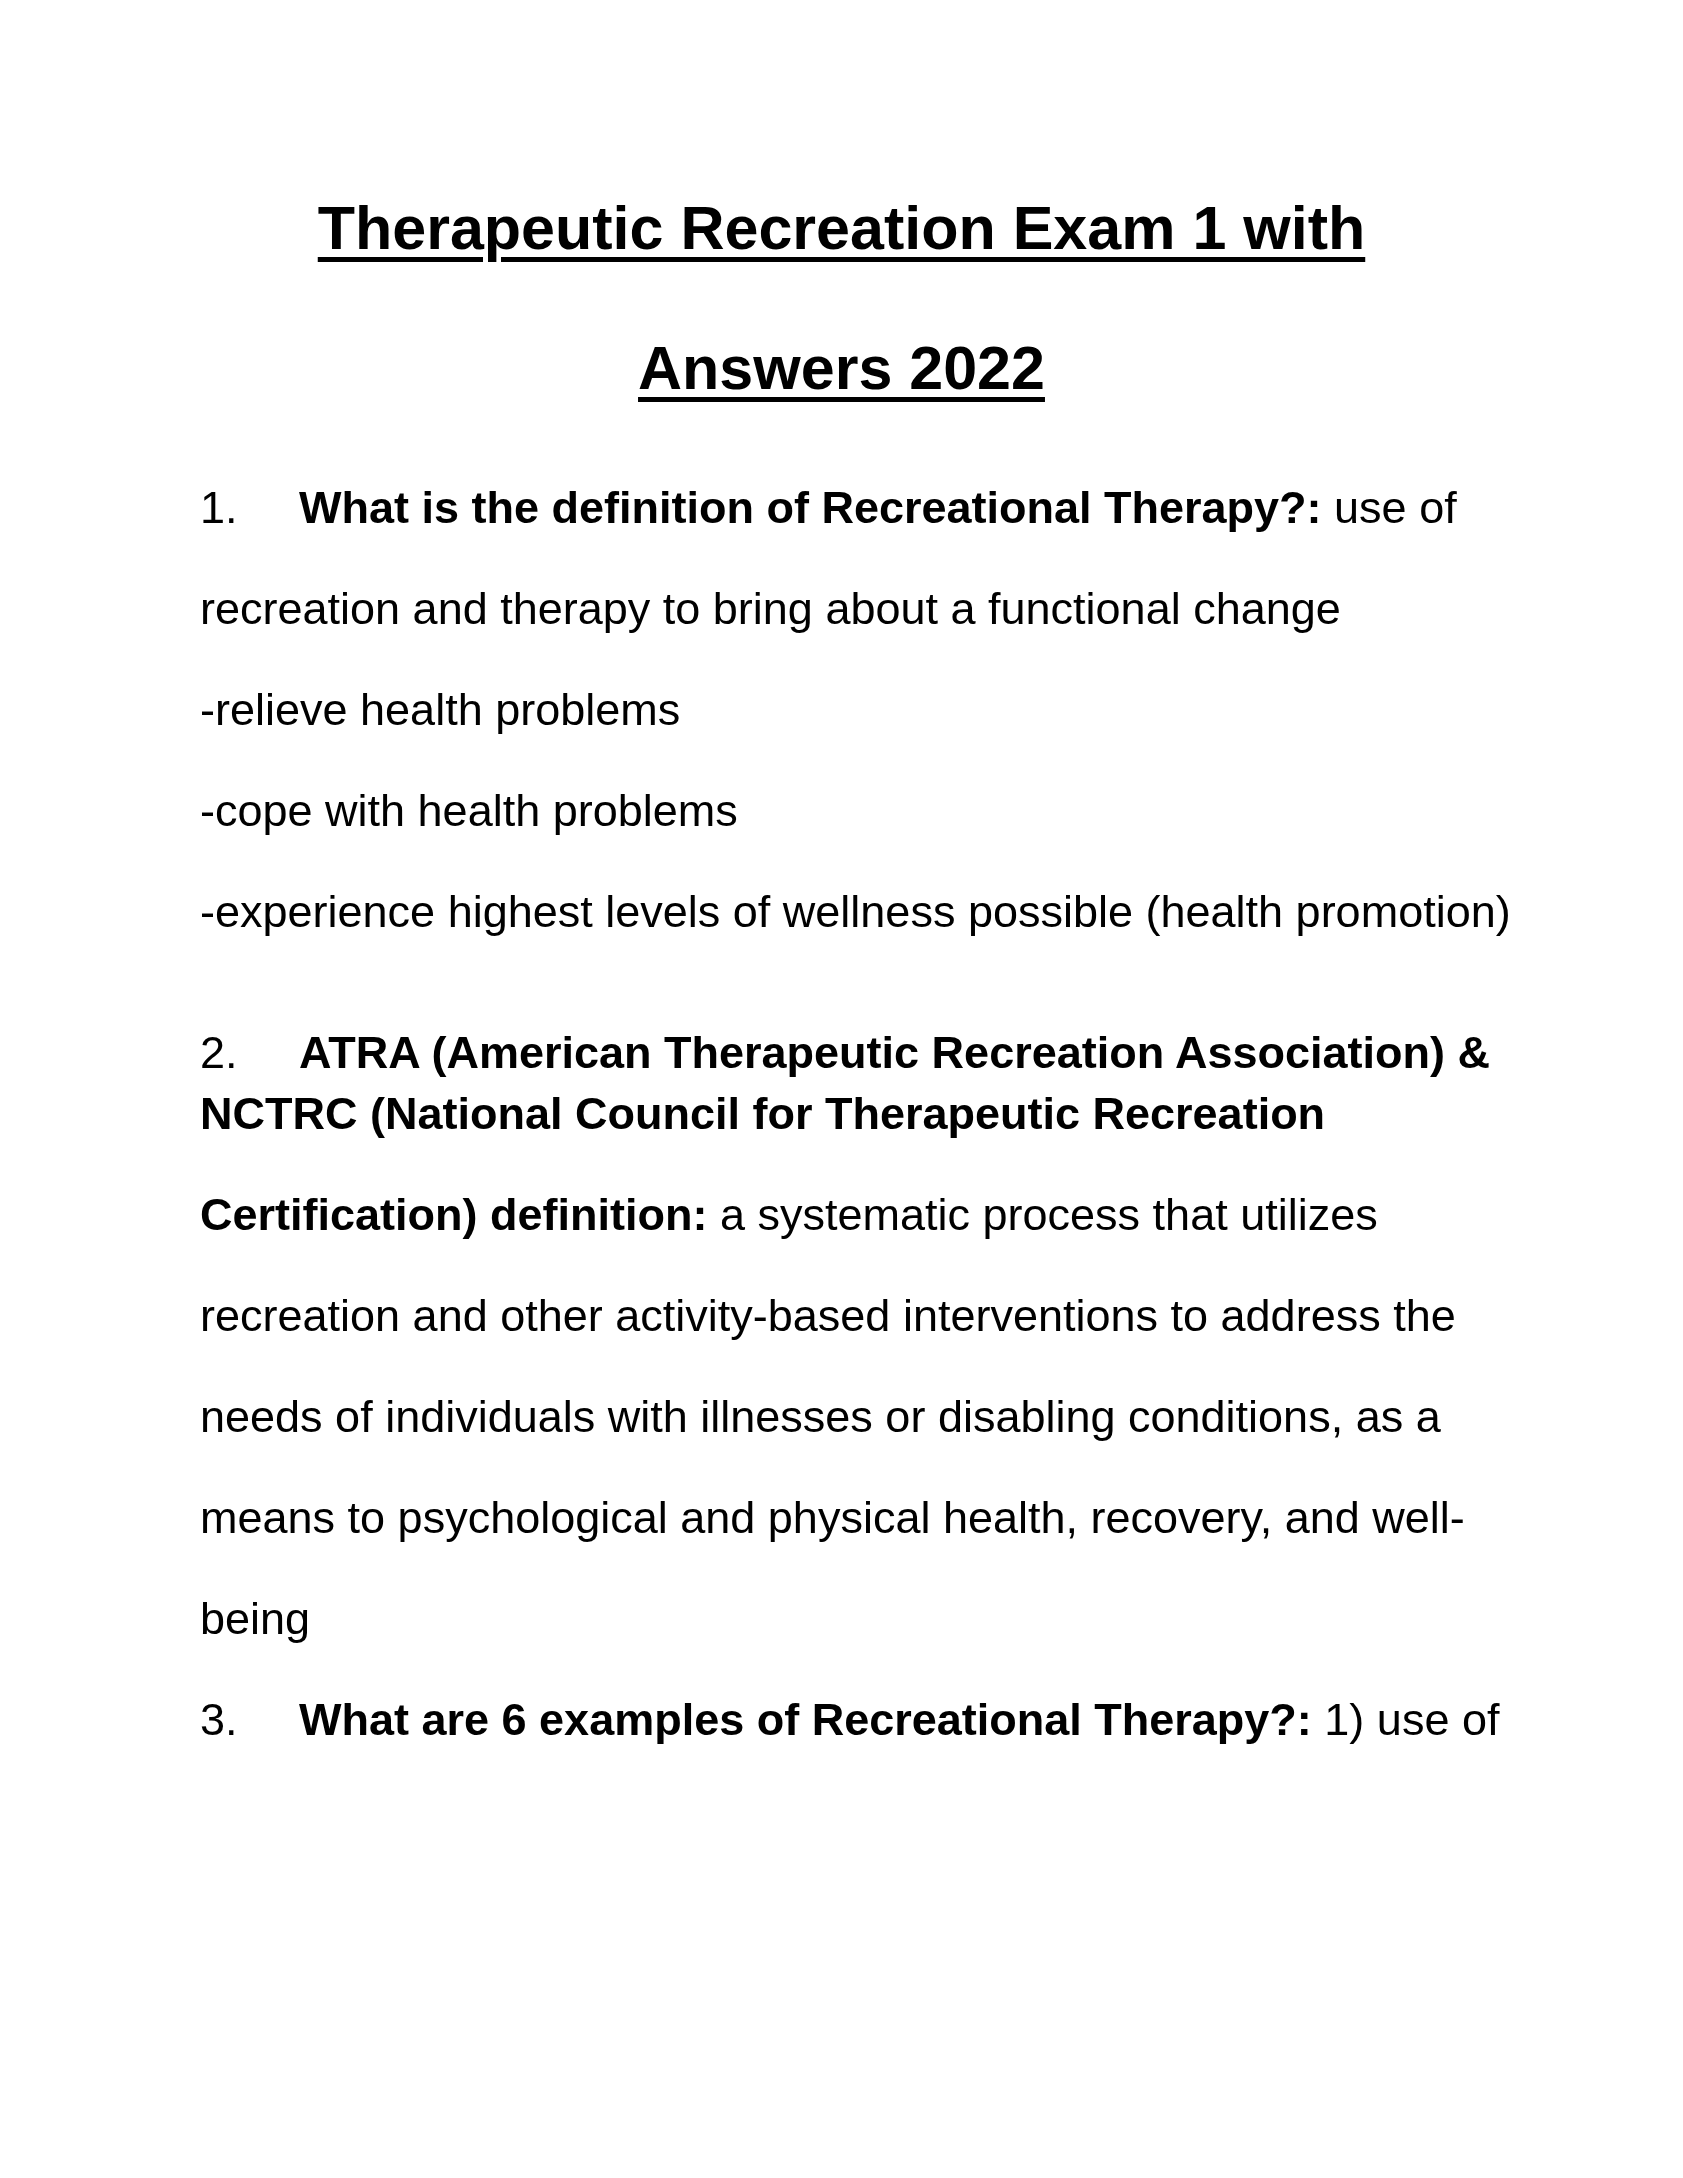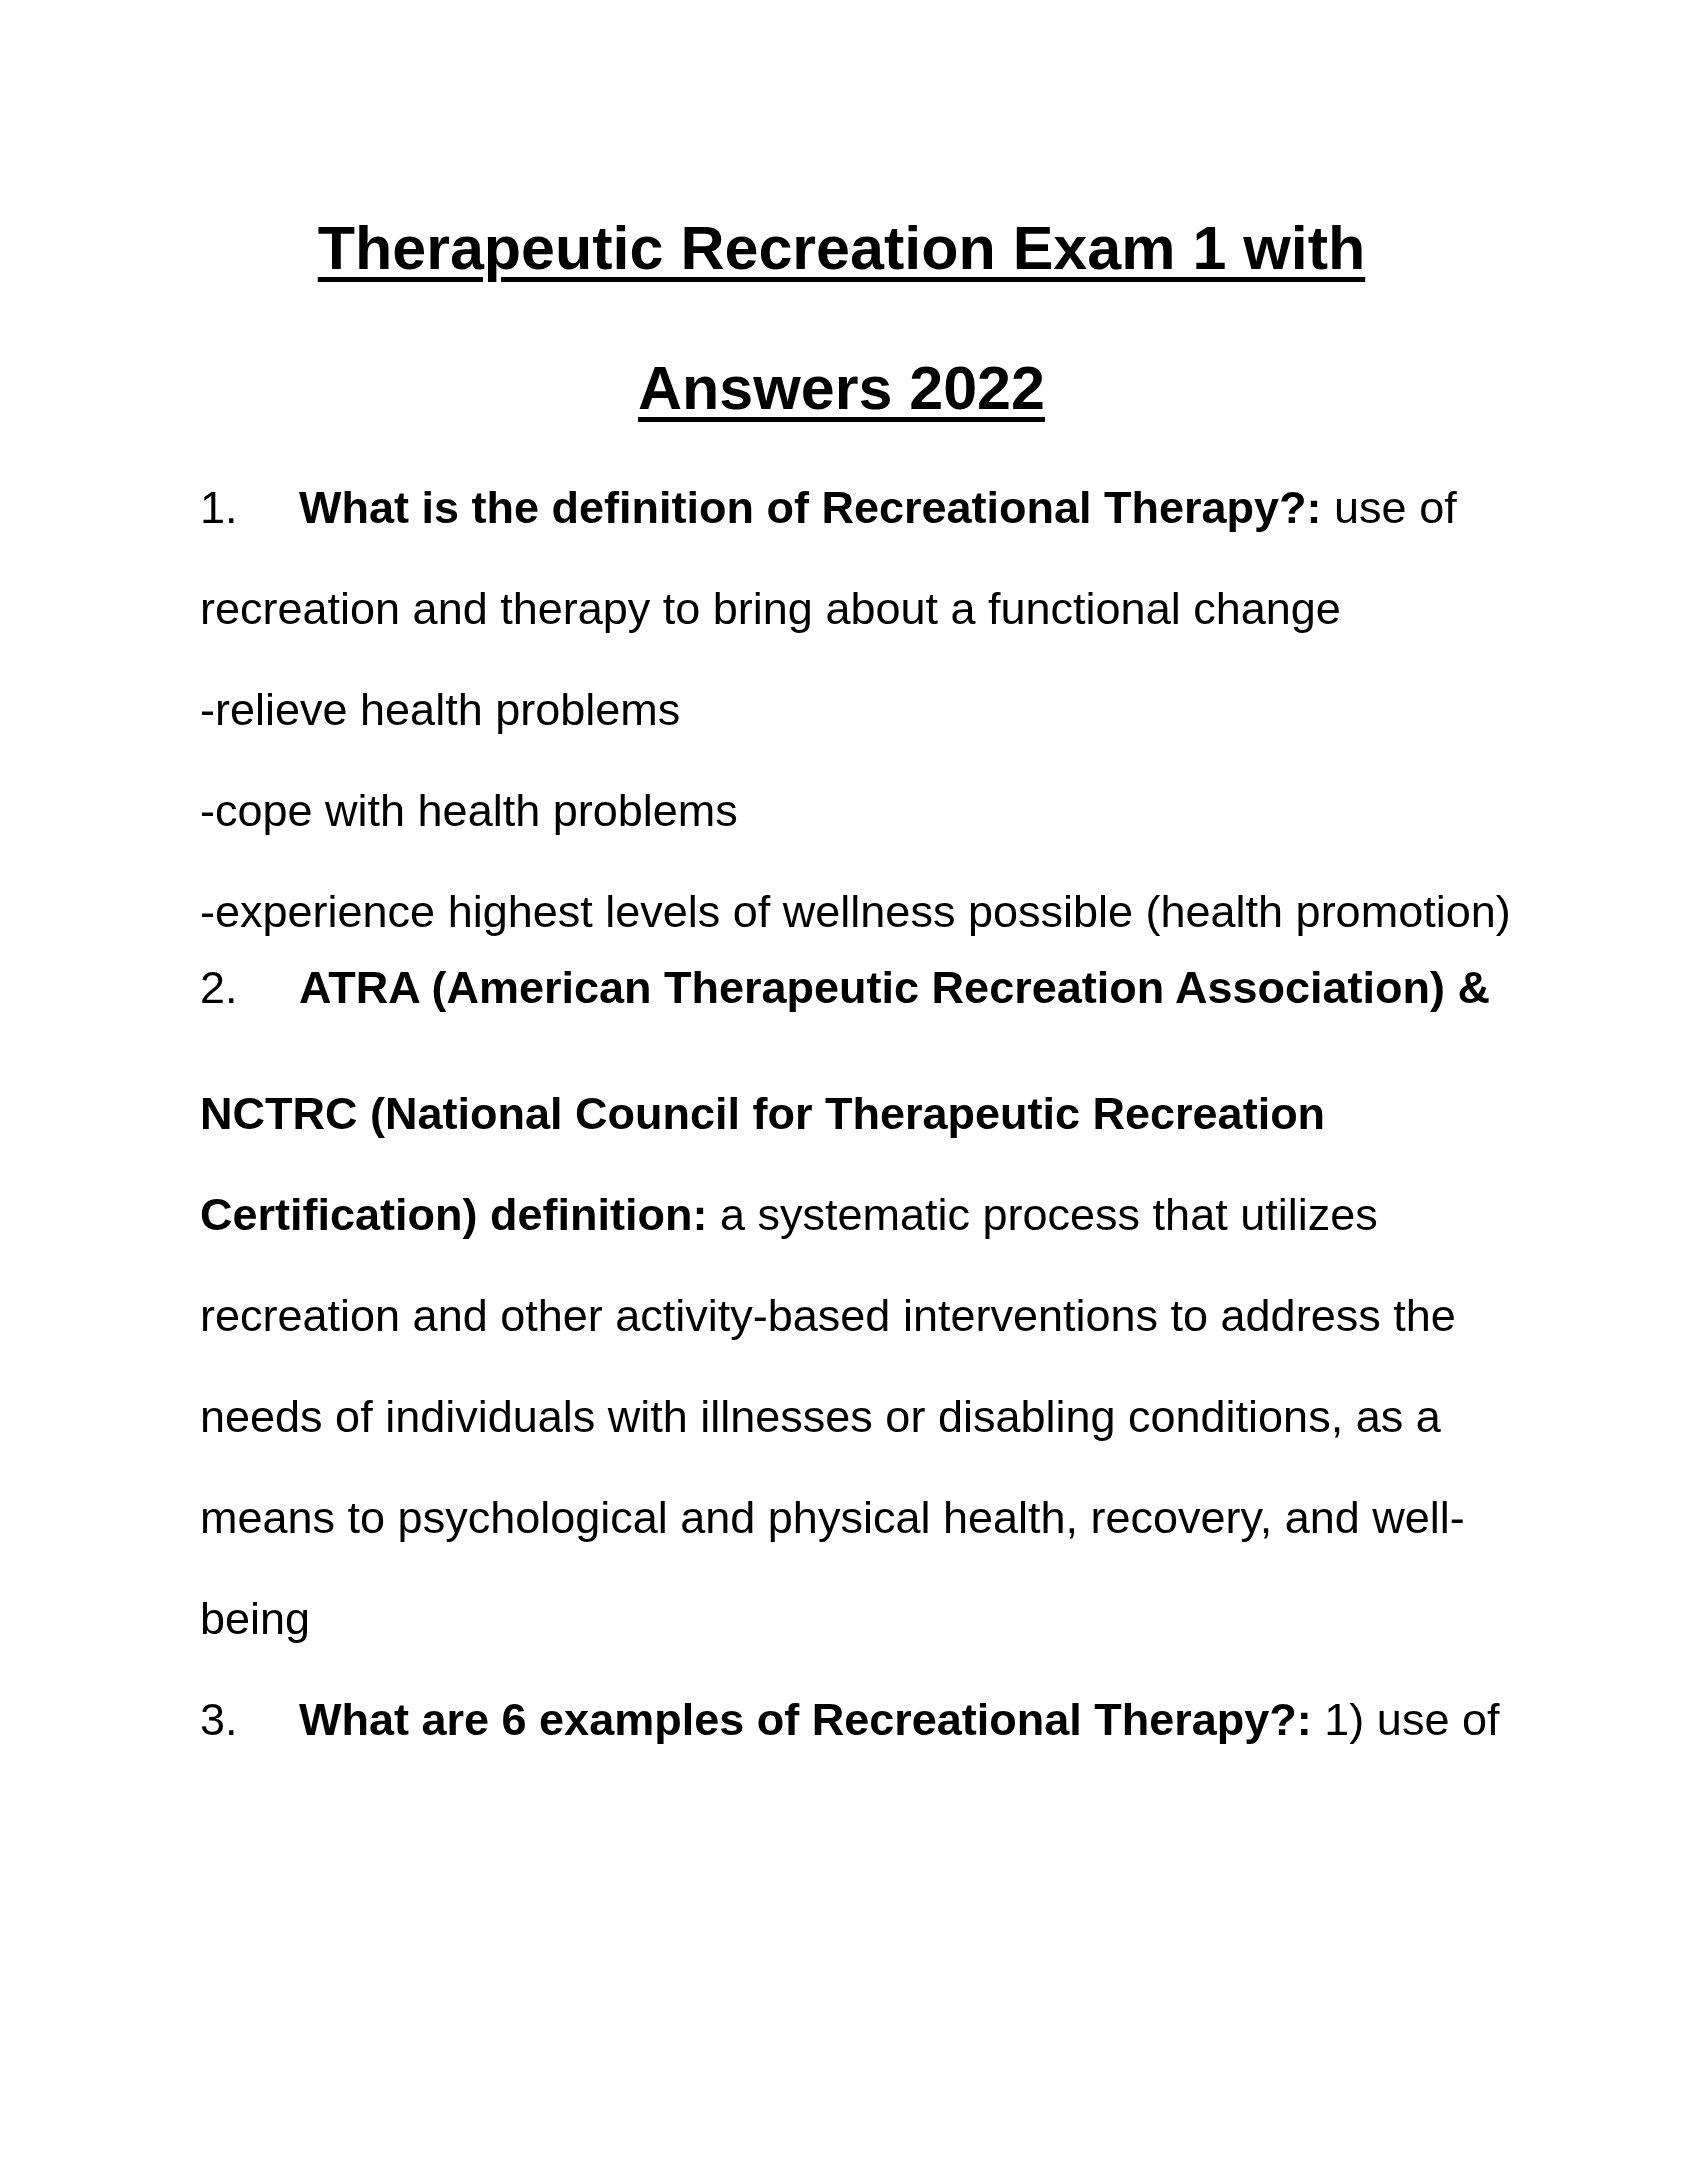--- a/index.html
+++ b/index.html
@@ -1,21 +1,21 @@
 <!DOCTYPE html>
 <html><head>
 <meta charset="utf-8">
 <style>
   html, body { margin: 0; padding: 0; background: #ffffff; }
   body { width: 1683px; height: 2178px; position: relative; overflow: hidden; color: #000000; }
   .page { position: absolute; left: 0; top: 0; width: 1683px; height: 2178px; background: #ffffff; }
   .title-line {
     position: absolute; left: 0; width: 1683px; text-align: center;
     font-family: "Liberation Sans", "DejaVu Sans", sans-serif;
-    font-weight: bold; font-size: 61px; line-height: 61px; white-space: nowrap; margin-top: 20px;
+    font-weight: bold; font-size: 61px; line-height: 61px; white-space: nowrap;
   }
   .title-line span {
     text-decoration: underline; text-decoration-thickness: 5px; text-underline-offset: 8px;
   }
   .line {
     position: absolute; left: 200px;
     font-family: "Liberation Sans", "DejaVu Sans", sans-serif;
     font-size: 45px; line-height: 45px; white-space: nowrap;
   }
   .num { display: inline-block; width: 99px; }
@@ -34,21 +34,21 @@
   </div>
 
   <div class="line" style="top:485px;">
     <span class="num">1.</span><span class="b">What is the definition of Recreational Therapy?:</span><span> use of</span>
   </div>
   <div class="line" style="top:586px;">recreation and therapy to bring about a functional change</div>
   <div class="line" style="top:687px;">-relieve health problems</div>
   <div class="line" style="top:889px;">-experience highest levels of wellness possible (health promotion)</div>
   <div class="line" style="top:788px;">-cope with health problems</div>
 
-  <div class="line" style="top:965px;">
+  <div class="line" style="top:1030px;">
     <span class="num">2.</span><span class="b">ATRA (American Therapeutic Recreation Association) &amp;</span>
   </div>
   <div class="line b" style="top:1091px;">NCTRC (National Council for Therapeutic Recreation</div>
   <div class="line" style="top:1192px;">
     <span class="b">Certification) definition:</span><span> a systematic process that utilizes</span>
   </div>
   <div class="line" style="top:1293px;">recreation and other activity-based interventions to address the</div>
   <div class="line" style="top:1394px;">needs of individuals with illnesses or disabling conditions, as a</div>
   <div class="line" style="top:1495px;">means to psychological and physical health, recovery, and well-</div>
   <div class="line" style="top:1596px;">being</div>

